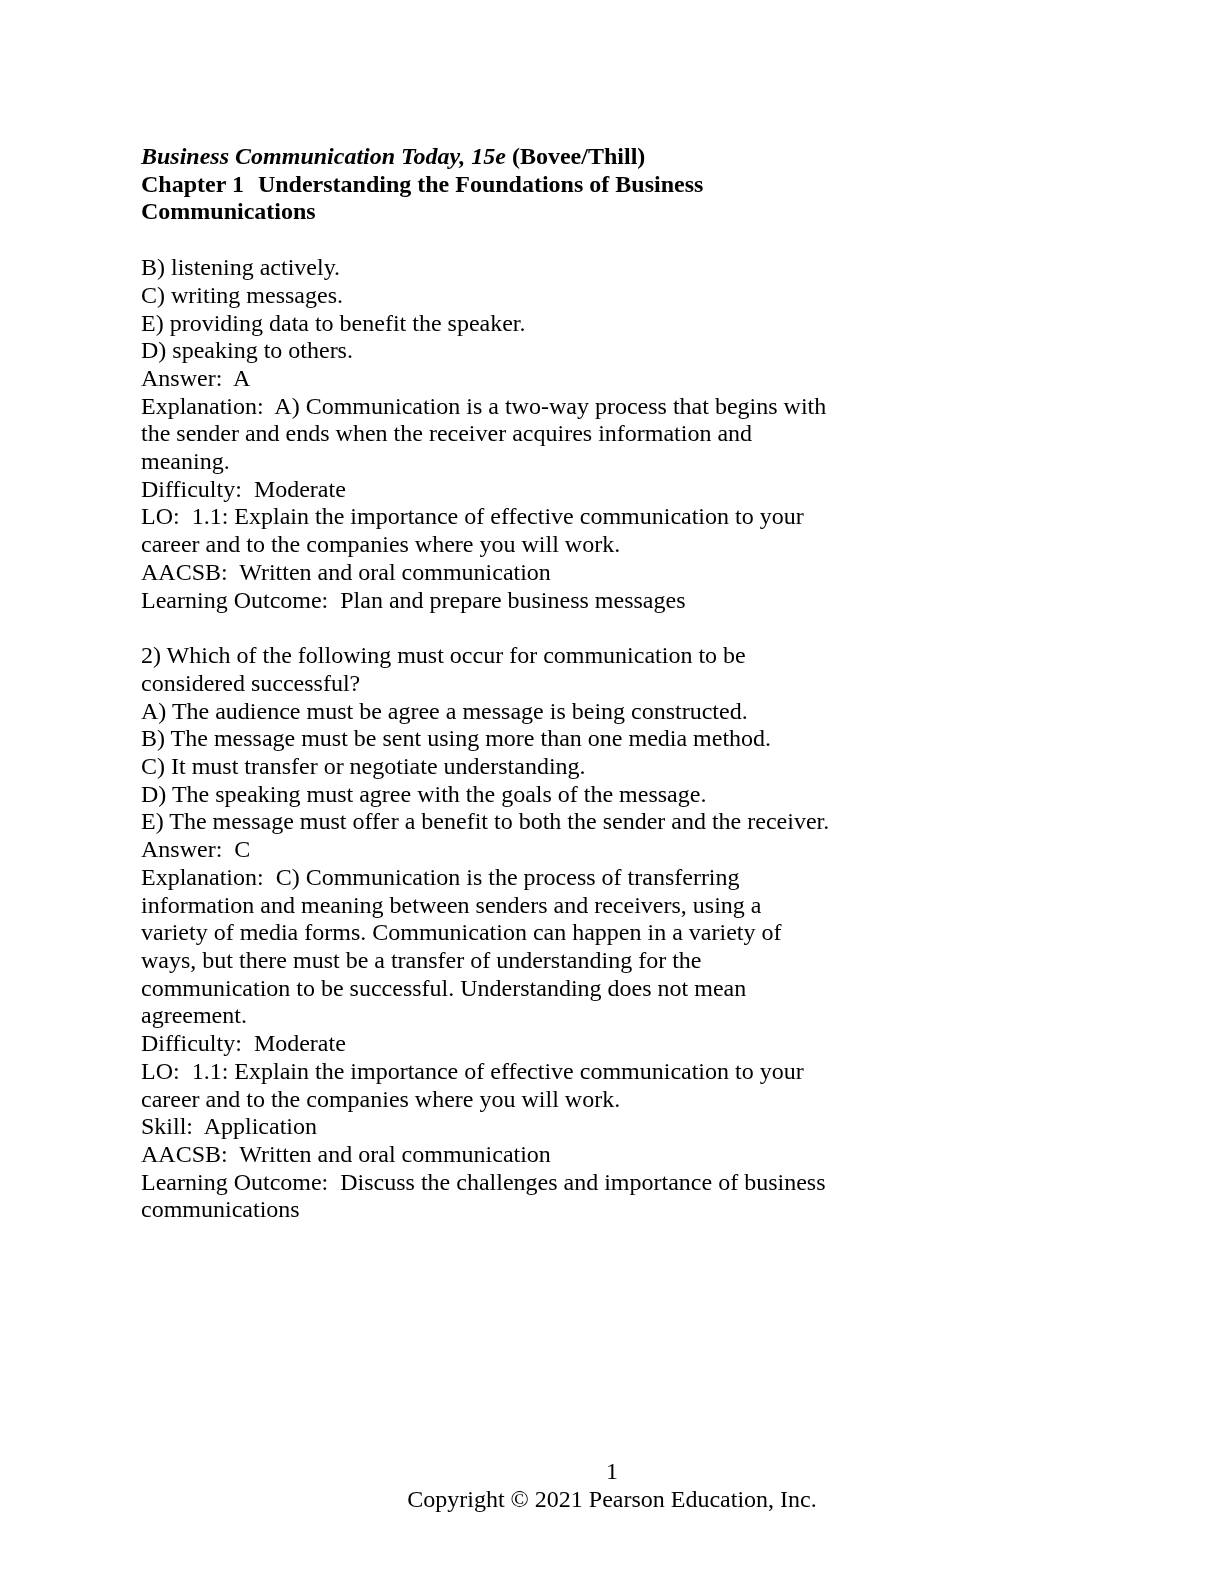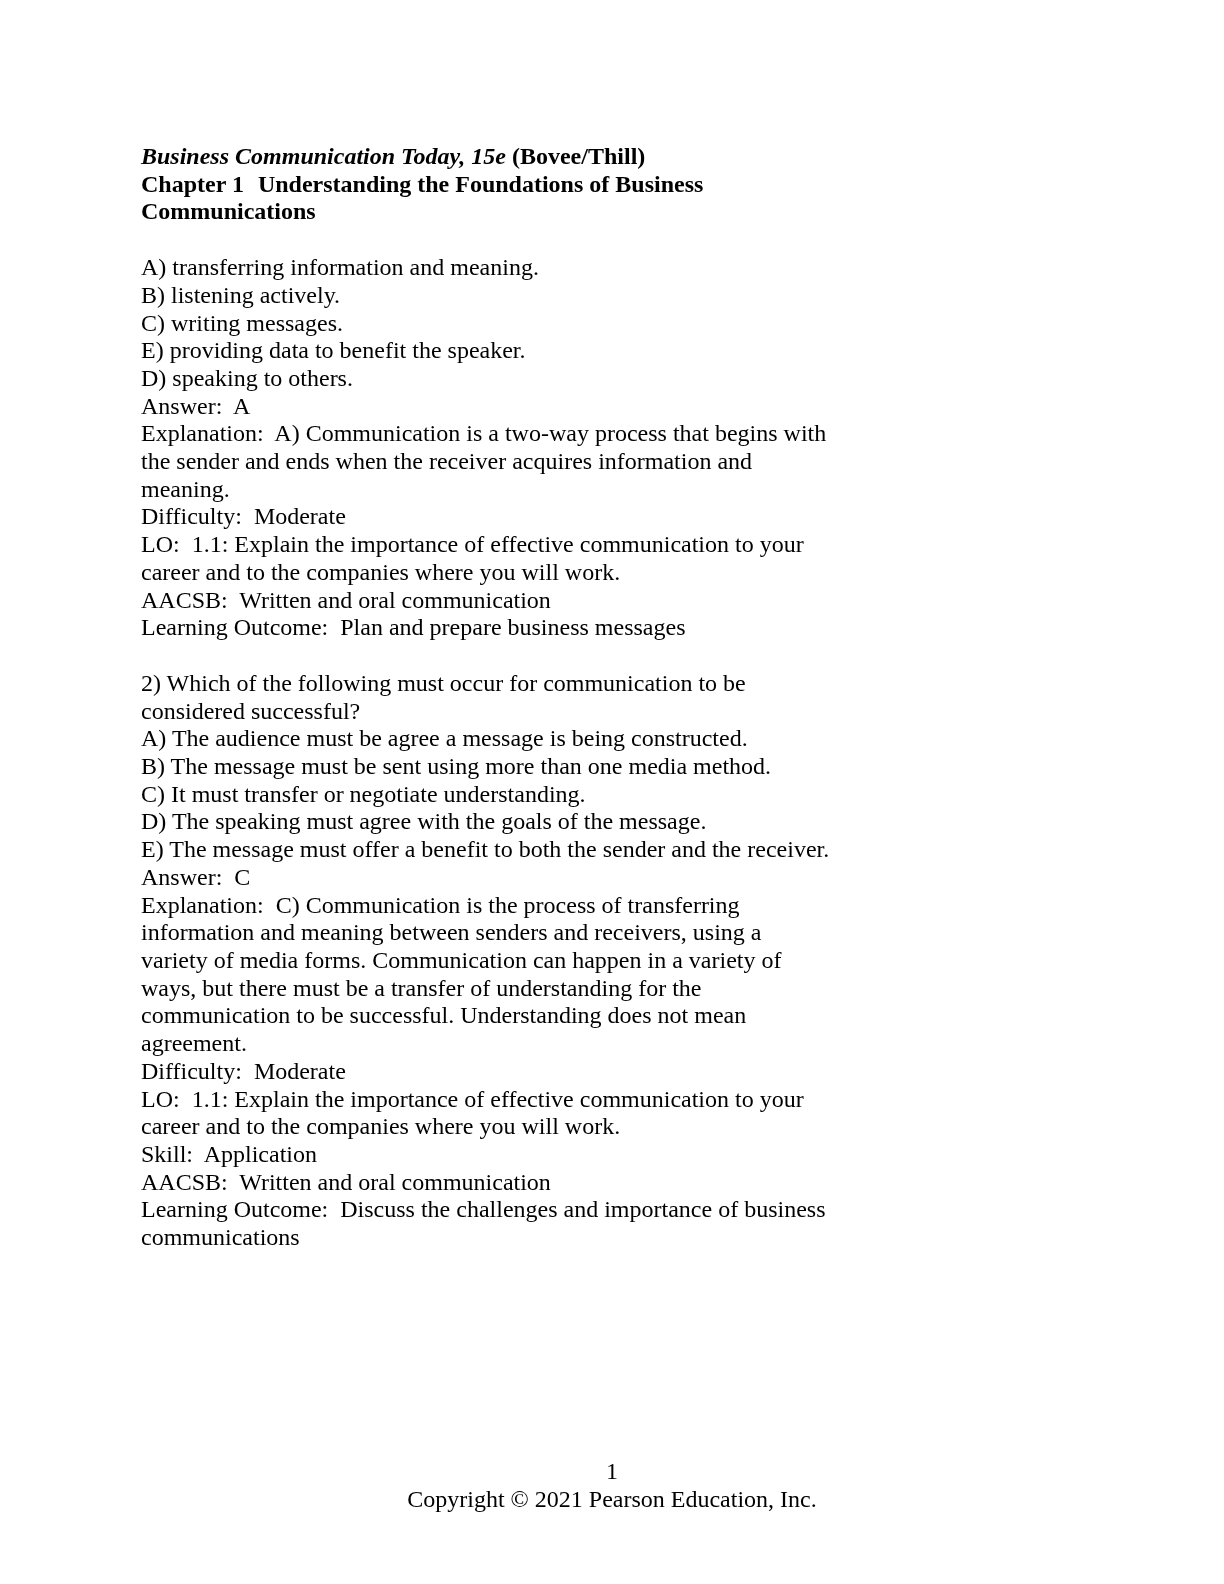--- a/index.html
+++ b/index.html
@@ -52,21 +52,20 @@
 
 <div class="page">
 
   <header>
     <p class="title-line"><span class="bold-italic">Business Communication Today, 15e</span><span class="bold"> (Bovee/Thill)</span></p>
     <p class="chapter-line"><span>Chapter 1</span><span class="chapter-title">Understanding the Foundations of Business Communications</span></p>
   </header>
 
   <main>
       <section class="question-block">
-        <p class="doc-line">A) transferring information and meaning.</p>
         <p class="doc-line">B) listening actively.</p>
         <p class="doc-line">C) writing messages.</p>
         <p class="doc-line">E) providing data to benefit the speaker.</p>
         <p class="doc-line">D) speaking to others.</p>
         <p class="doc-line">Answer:  A</p>
         <p class="doc-line">Explanation:  A) Communication is a two-way process that begins with the sender and ends when the receiver acquires information and meaning.</p>
         <p class="doc-line">Difficulty:  Moderate</p>
         <p class="doc-line">LO:  1.1: Explain the importance of effective communication to your career and to the companies where you will work.</p>
         <p class="doc-line">AACSB:  Written and oral communication</p>
         <p class="doc-line">Learning Outcome:  Plan and prepare business messages</p>

